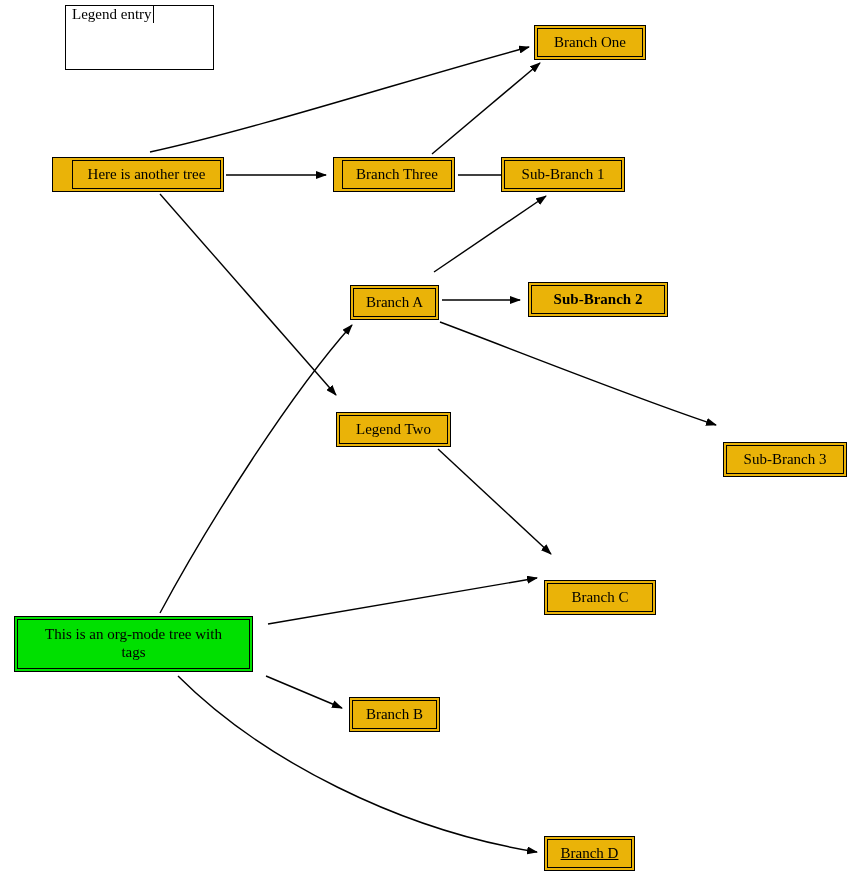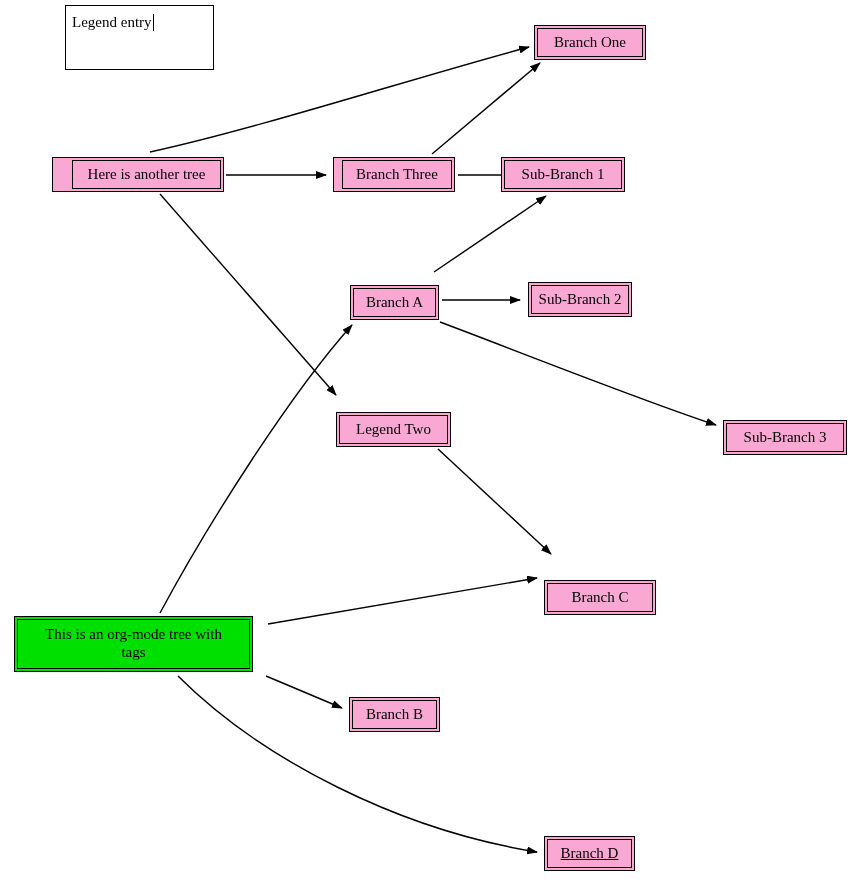--- a/index.html
+++ b/index.html
@@ -22,21 +22,21 @@
     top: 0;
     width: 867px;
     height: 883px;
     pointer-events: none;
   }
   
   .node {
     position: absolute;
     box-sizing: border-box;
     border: 1px solid #000000;
-    background: #f9a8d4;
+    background: #eab308;
     padding: 2px;
   }
   .node-inner {
     box-sizing: border-box;
     width: 100%;
     height: 100%;
     border: 1px solid #000000;
     display: flex;
     align-items: center;
     justify-content: center;
@@ -65,21 +65,21 @@
     justify-content: center;
     font-weight: bold;
     font-size: 15px;
     border-bottom: 1px solid #000000;
     color: #000000;
   }
   .legend-row {
     box-sizing: border-box;
     height: 33px;
     display: flex;
-    align-items: center;
+    align-items: flex-start;
     gap: 21px;
   }
   .legend-label {
     flex: 1 1 auto;
     display: flex;
     align-items: center;
     justify-content: flex-start;
     padding-left: 6px;
     font-size: 15px;
     border-right: 1px solid #000000;
@@ -134,24 +134,24 @@
       </div>
       <div class="node" style="left: 333px; top: 157px; width: 122px; height: 35px; padding-left: 8px;">
         <div class="node-inner">Branch Three</div>
       </div>
       <div class="node" style="left: 501px; top: 157px; width: 124px; height: 35px;">
         <div class="node-inner">Sub-Branch 1</div>
       </div>
       <div class="node" style="left: 350px; top: 285px; width: 89px; height: 35px;">
         <div class="node-inner">Branch A</div>
       </div>
-      <div class="node" style="left: 528px; top: 282px; width: 104px; height: 35px;">
+      <div class="node" style="left: 528px; top: 282px; width: 140px; height: 35px; font-weight: bold;">
         <div class="node-inner">Sub-Branch 2</div>
       </div>
-      <div class="node" style="left: 723px; top: 420px; width: 124px; height: 35px;">
+      <div class="node" style="left: 723px; top: 442px; width: 124px; height: 35px;">
         <div class="node-inner">Sub-Branch 3</div>
       </div>
       <div class="node" style="left: 336px; top: 412px; width: 115px; height: 35px;">
         <div class="node-inner">Legend Two</div>
       </div>
       <div class="node" style="left: 544px; top: 580px; width: 112px; height: 35px;">
         <div class="node-inner">Branch C</div>
       </div>
       <div class="node green" style="left: 14px; top: 616px; width: 239px; height: 56px;">
         <div class="node-inner">This is an org-mode tree with

